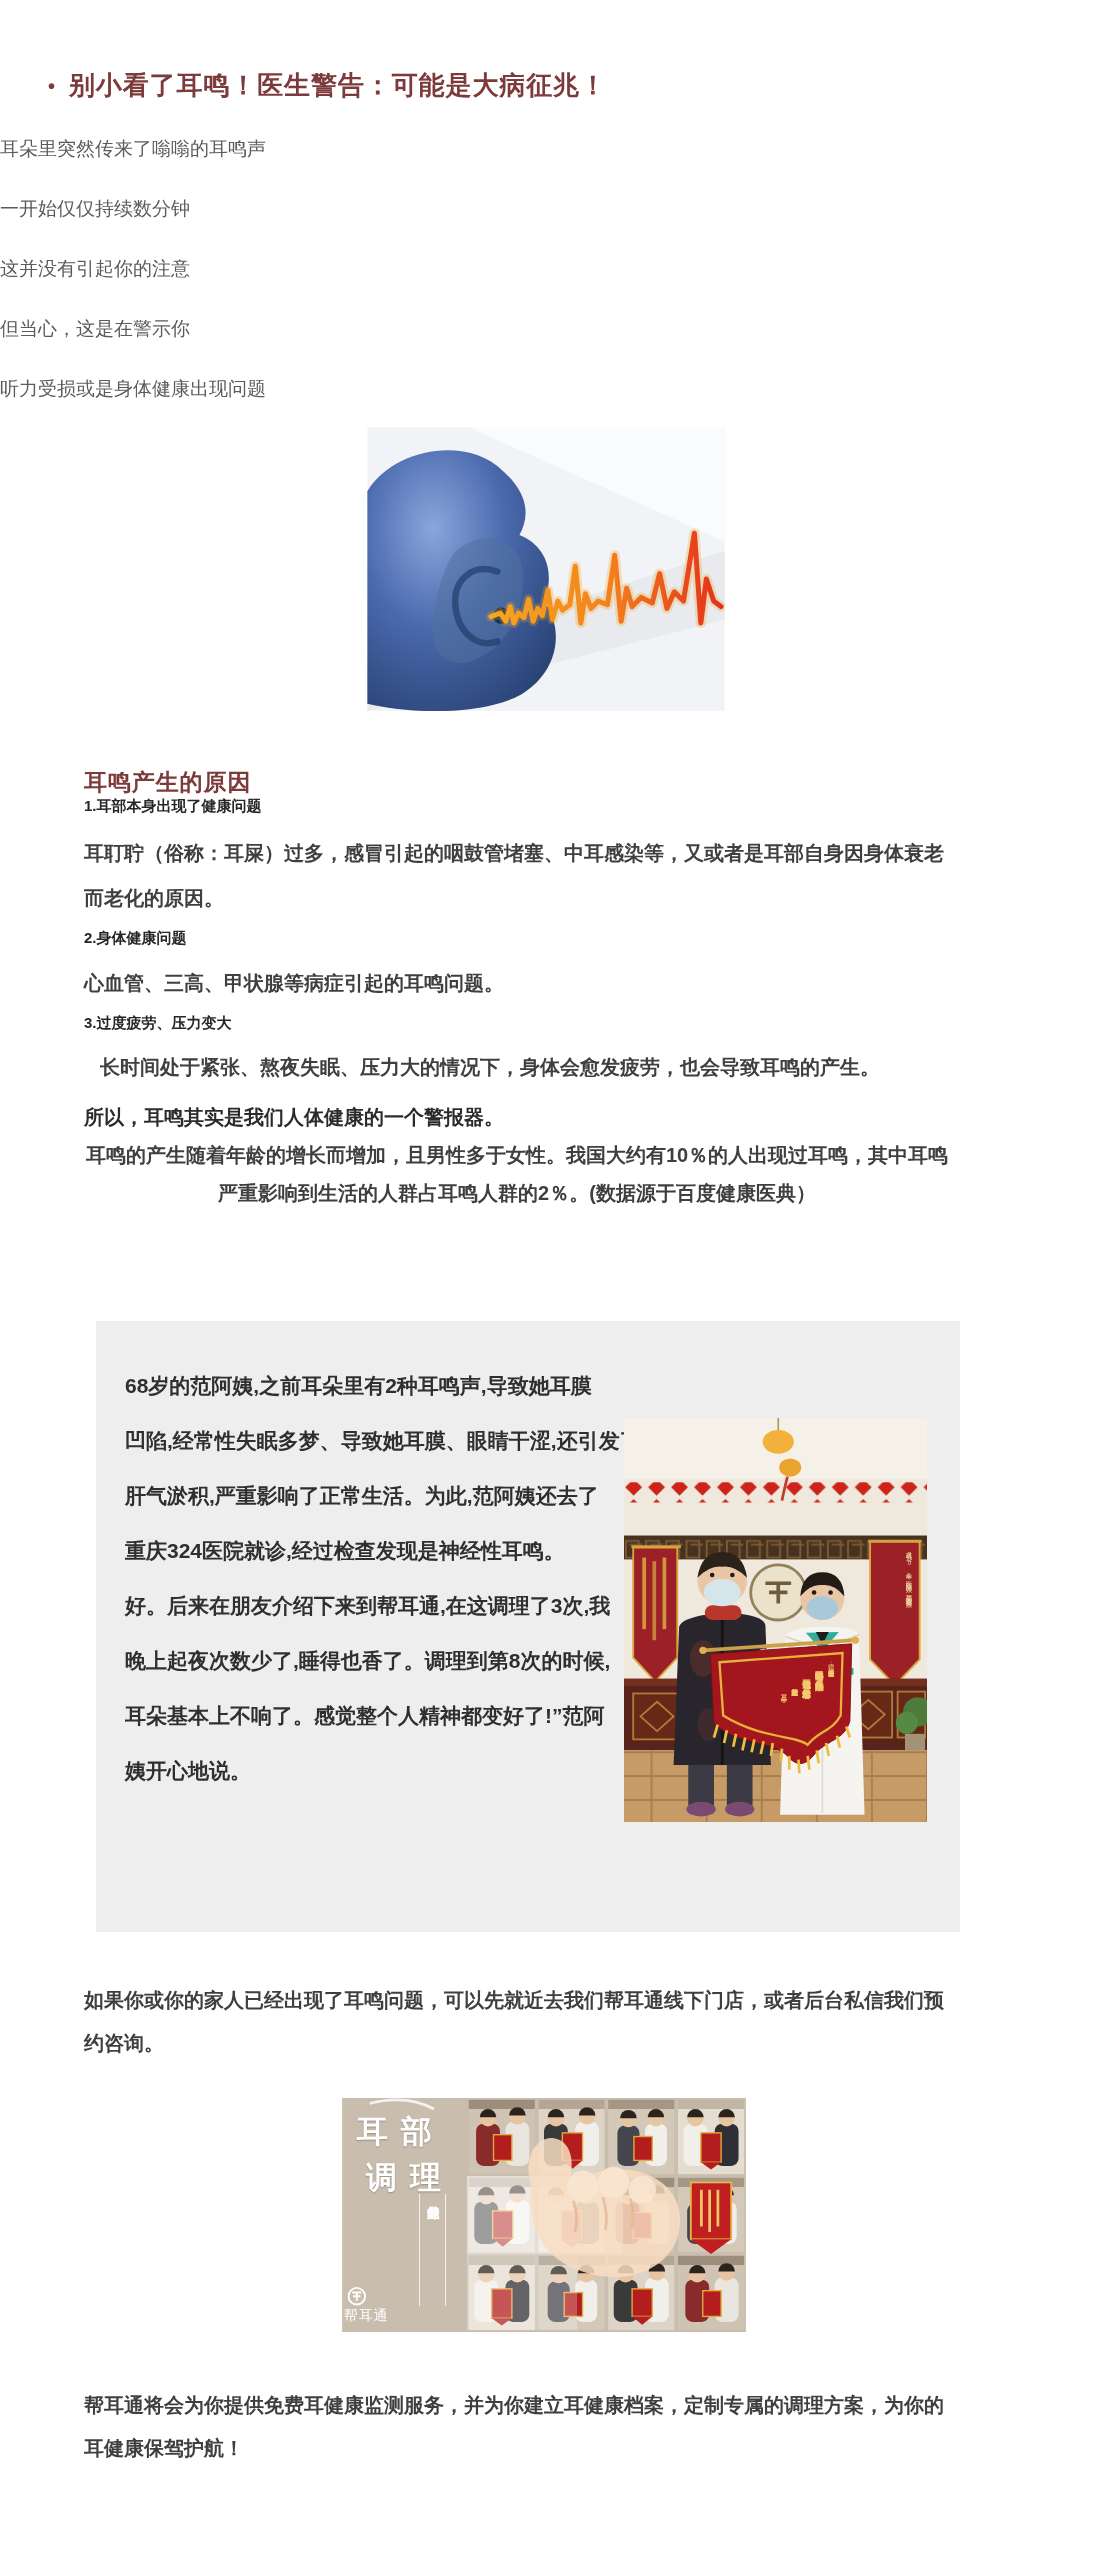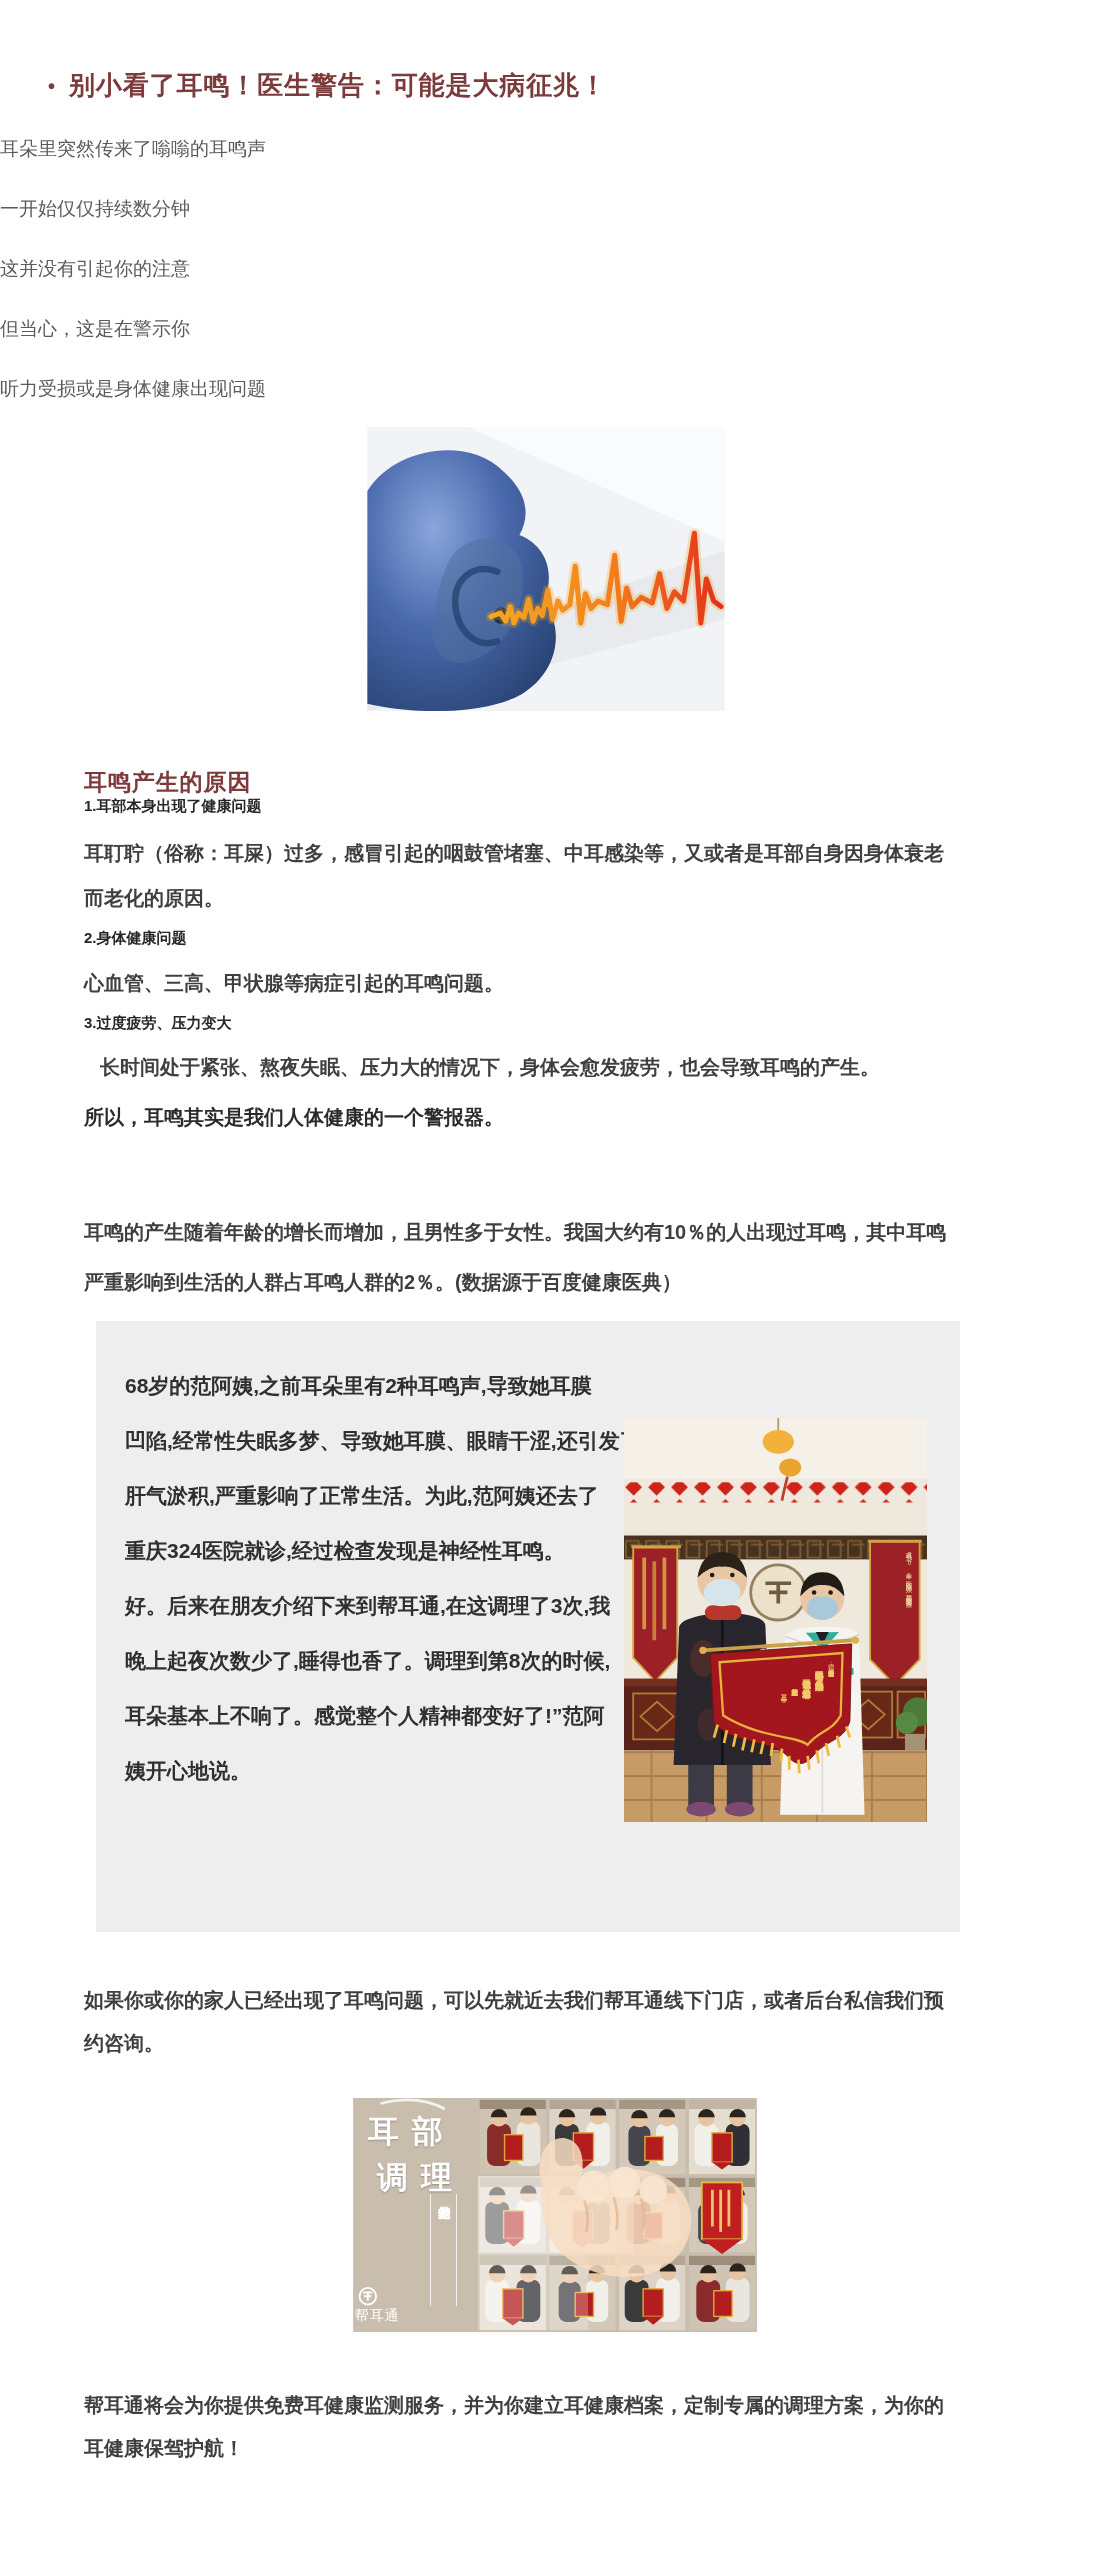--- a/index.html
+++ b/index.html
@@ -20,21 +20,21 @@
   
   .hero{left:367px;top:427px;width:358px;height:284px;}
 
   
   .h2{left:84px;top:748px;font-size:23px;font-weight:bold;color:#7c3a3a;letter-spacing:0.9px;}
 
   .body-t{left:84px;width:866px;font-size:15px;font-weight:700;color:#262626;line-height:27.5px;}
   .body-p{left:84px;width:866px;font-size:20px;font-weight:600;color:#3f3f3f;line-height:45px;}
   #t1{top:792px;} #b1{top:831px;} #t2{top:924px;} #b2{top:961px;}
   #t3{top:1009px;} #b3{top:1045px;margin-left:16px;} #concl{top:1095px;font-weight:700;color:#2b2b2b;}
-  #stats{top:1207px;line-height:50px;}
+  #stats{top:1136px;line-height:38px;text-align:center;}
   #cta{top:1979px;line-height:43px;}
   #closing{top:2384px;line-height:43px;}
 
   
   .box{left:96px;top:1321px;width:864px;height:611px;background:#eeeeee;}
   .testi{position:absolute;left:29px;top:37px;width:500px;font-size:21px;font-weight:700;color:#2f2f2f;}
   .testi div{height:55px;line-height:55px;white-space:nowrap;}
 
   .photo{position:absolute;left:528px;top:97px;width:303px;height:404px;}
   .vtext{writing-mode:vertical-rl;text-orientation:upright;}
@@ -42,21 +42,21 @@
   .banner-text div{margin:0 1.8px;}
   .bt-ded{font-size:6.4px;margin-top:1.8px !important;}
   .bt-main{font-size:8.3px;font-weight:bold;margin-top:9.2px !important;}
   .bt-main2{font-size:8.3px;font-weight:bold;margin-top:16.5px !important;}
   .bt-sig{font-size:6.4px;margin-top:27.5px !important;}
   .bt-date{font-size:6.4px;margin-top:35px !important;}
   .wall-pennant-text{position:absolute;left:251px;top:130px;width:40px;height:106px;
       font-size:6.4px;color:#ecd39b;letter-spacing:0.9px;line-height:12px;}
 
   
-  .promo{left:353px;top:2098px;width:404px;height:278px;}
+  .promo{left:342px;top:2098px;width:404px;height:278px;}
   .promo-t{position:absolute;color:#ffffff;font-weight:bold;font-size:31px;letter-spacing:13px;
            text-shadow:0 0.9px 1.8px rgba(0,0,0,.25);white-space:nowrap;}
   #pt1{left:14.7px;top:13px;} #pt2{left:24px;top:59px;}
   .promo-tagline{position:absolute;left:77px;top:96px;height:108px;color:#ffffff;font-size:13px;
       padding:1.8px 3.7px;border-left:0.9px solid rgba(255,255,255,.8);border-right:0.9px solid rgba(255,255,255,.8);}
   .brand-text{position:absolute;left:1.8px;top:209px;color:#ffffff;font-size:14px;letter-spacing:0.9px;}
 </style>
 </head>
 <body>
 

